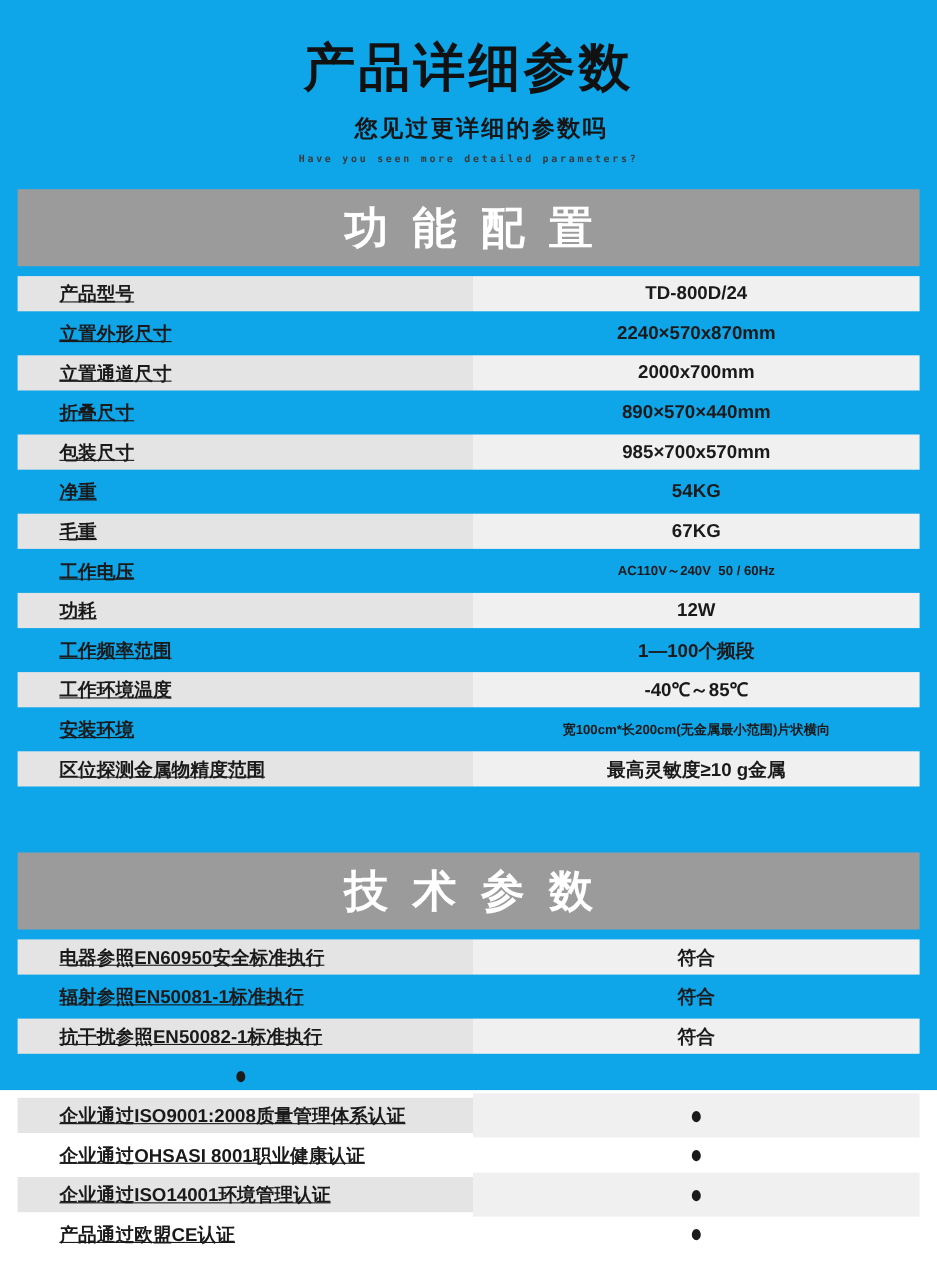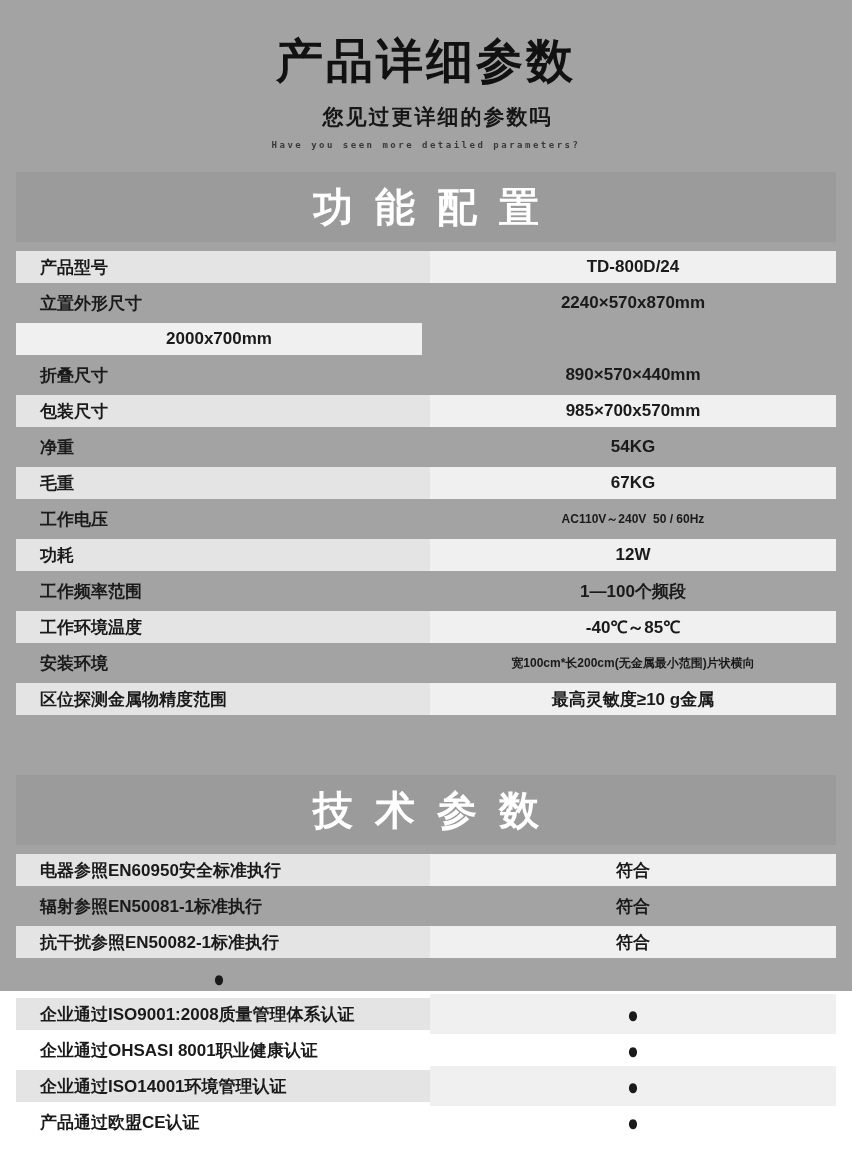--- a/index.html
+++ b/index.html
@@ -11,21 +11,21 @@
   }
   * { margin: 0; padding: 0; box-sizing: border-box; }
   html, body { background: #ffffff; }
   body {
     width: 852px;
     height: 1168px;
     font-family: "Liberation Sans", sans-serif;
     color: var(--text);
     overflow: hidden;
   }
-  .page { width: 852px; height: 991px; background: #a3a3a3; }
+  .page { width: 852px; height: 991px; background: #0ea5e9; }
 
   
   .hero { text-align: center; padding-top: 34px; }
   .hero-title {
     font-size: 47px;
     font-weight: bold;
     letter-spacing: 3px;
     color: #111;
     line-height: 1.15;
   }
@@ -73,21 +73,22 @@
   }
   .cell {
     display: flex;
     align-items: center;
     font-weight: bold;
     font-size: 17px;
     color: var(--text);
   }
   .cell.label {
     width: 414px;
-    padding-left: 24px;
+    padding-left: 38px;
+    text-decoration: underline;
   }
   .cell.value {
     width: 406px;
     justify-content: center;
     white-space: pre;
     overflow: hidden;
   }
   .cell.value.long { font-size: 12px; text-align: center; }
   .row.alt .label { background: var(--label-cell-bg); }
   .row.alt .value { background: var(--value-cell-bg); }
@@ -114,20 +115,21 @@
     <div class="rows">
         <div class="row alt">
           <div class="cell label">产品型号</div>
           <div class="cell value">TD-800D/24</div>
         </div>
         <div class="row">
           <div class="cell label">立置外形尺寸</div>
           <div class="cell value">2240×570x870mm</div>
         </div>
         <div class="row alt">
+          <div class="cell label">立置通道尺寸</div>
           <div class="cell value">2000x700mm</div>
         </div>
         <div class="row">
           <div class="cell label">折叠尺寸</div>
           <div class="cell value">890×570×440mm</div>
         </div>
         <div class="row alt">
           <div class="cell label">包装尺寸</div>
           <div class="cell value">985×700x570mm</div>
         </div>

